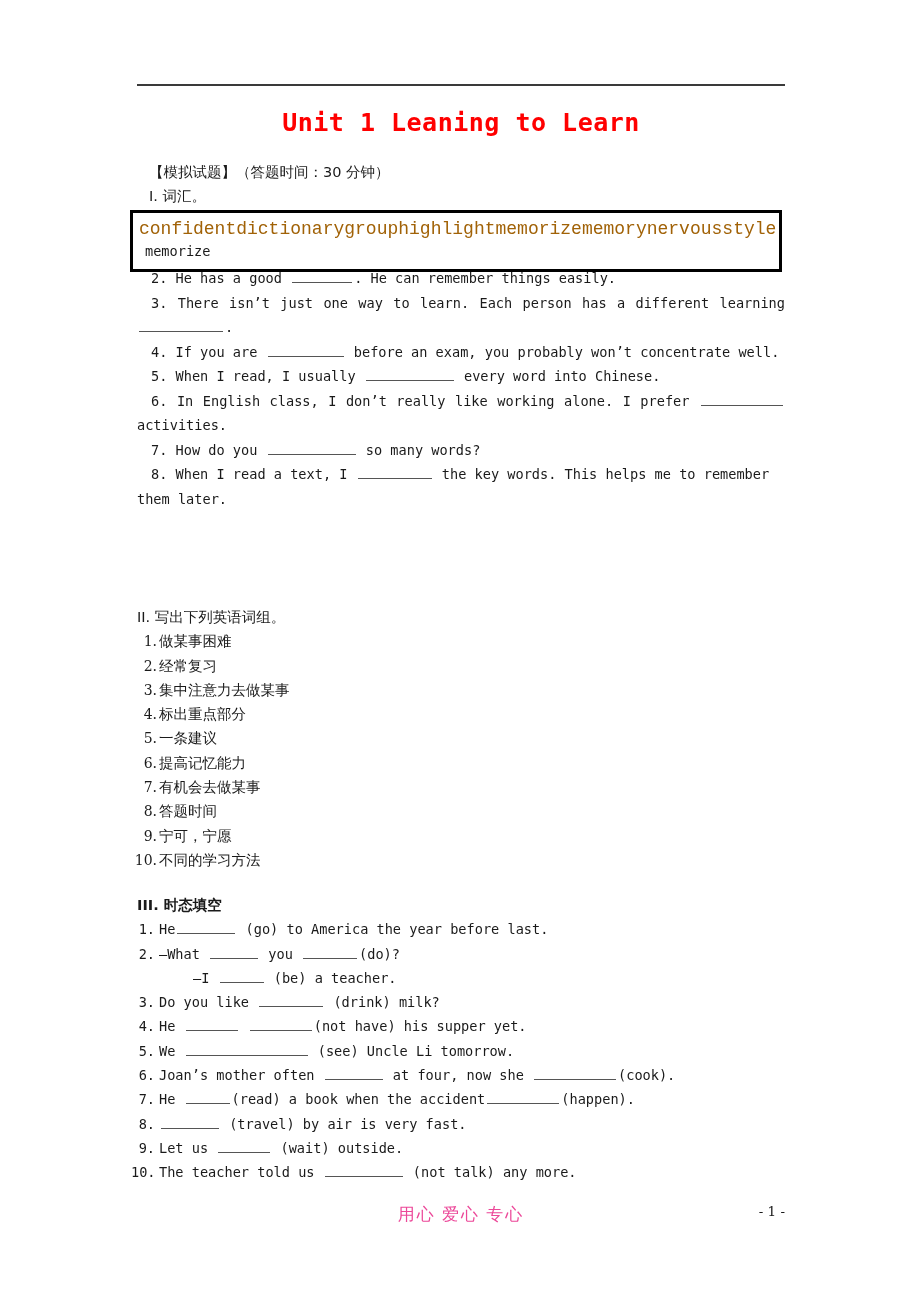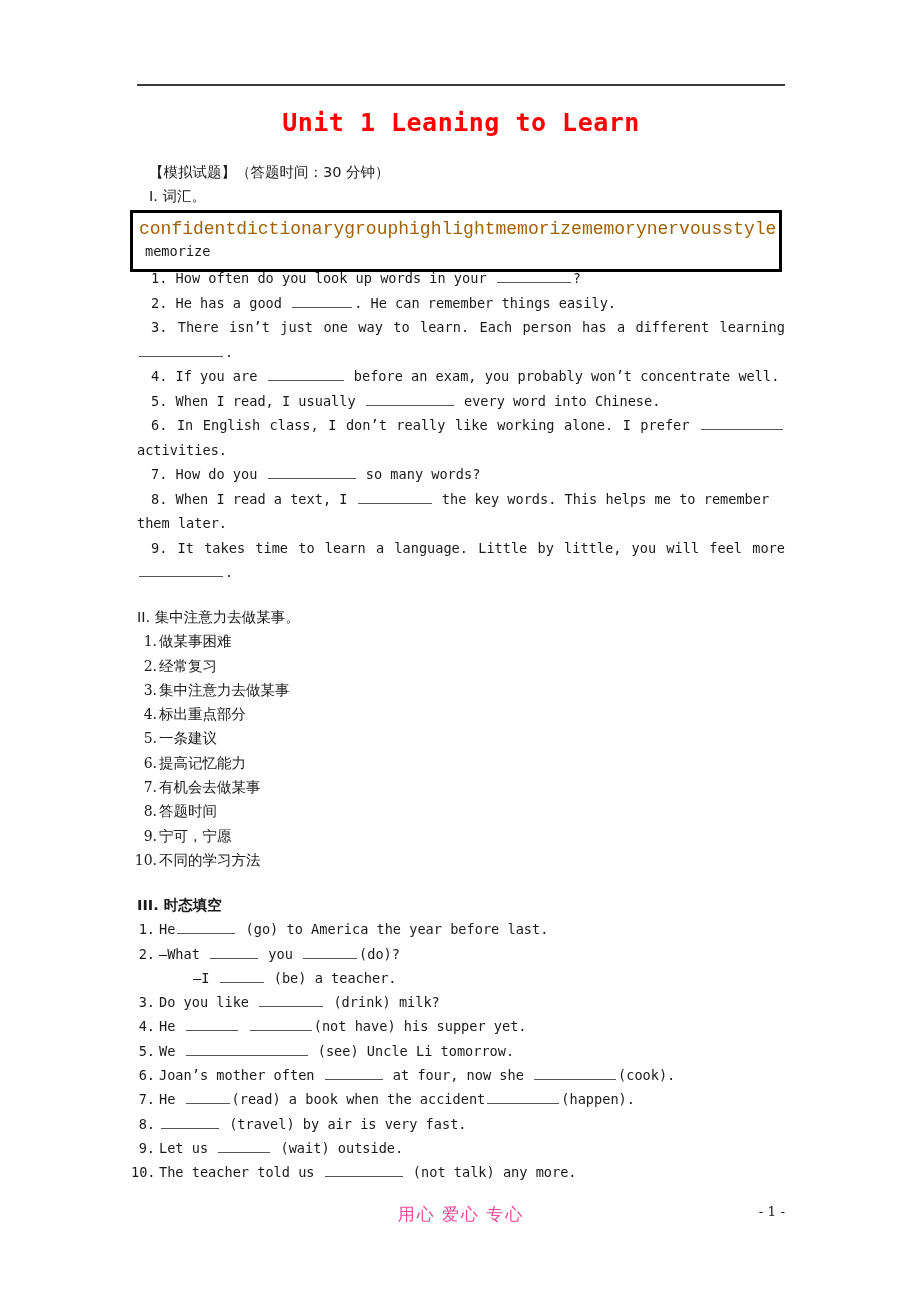--- a/index.html
+++ b/index.html
@@ -257,33 +257,31 @@
         <span>highlight</span>
         <span>memorize</span>
         <span>memory</span>
         <span>nervous</span>
         <span>style</span>
       </div>
     <div class="wrow2">memorize</div>
   </div>
 
   <div id="sec1-items">
-      <div class="item indent"><span>1. </span>How often do you look up words in your <span class="blank" style="width: 74px;"></span>?</div>
       <div class="item indent"><span>2. </span>He has a good <span class="blank" style="width: 60px;"></span>. He can remember things easily.</div>
       <div class="item indent just-last-left"><span>3. </span>There isn’t just one way to learn. Each person has a different learning <span class="blank" style="width: 84px;"></span>.</div>
       <div class="item indent"><span>4. </span>If you are <span class="blank" style="width: 76px;"></span> before an exam, you probably won’t concentrate well.</div>
       <div class="item indent"><span>5. </span>When I read, I usually <span class="blank" style="width: 88px;"></span> every word into Chinese.</div>
       <div class="item indent just-last-left"><span>6. </span>In English class, I don’t really like working alone. I prefer <span class="blank" style="width: 82px;"></span> activities.</div>
       <div class="item indent"><span>7. </span>How do you <span class="blank" style="width: 88px;"></span> so many words?</div>
       <div class="item indent"><span>8. </span>When I read a text, I <span class="blank" style="width: 74px;"></span> the key words. This helps me to remember them later.</div>
-      <div class="item indent just-last-left"><span>9. </span>It takes time to learn a language. Little by little, you will feel more <span class="blank" style="width: 84px;"></span>.</div>
     </div>
 
   <div id="sec2">
-    <div class="hd">II. 集中注意力去做某事。</div>
+    <div class="hd">II. 写出下列英语词组。</div>
     <ol>
         <li><span class="num">1.</span><span>做某事困难</span></li>
         <li><span class="num">2.</span><span>经常复习</span></li>
         <li><span class="num">3.</span><span>集中注意力去做某事</span></li>
         <li><span class="num">4.</span><span>标出重点部分</span></li>
         <li><span class="num">5.</span><span>一条建议</span></li>
         <li><span class="num">6.</span><span>提高记忆能力</span></li>
         <li><span class="num">7.</span><span>有机会去做某事</span></li>
         <li><span class="num">8.</span><span>答题时间</span></li>
         <li><span class="num">9.</span><span>宁可，宁愿</span></li>

